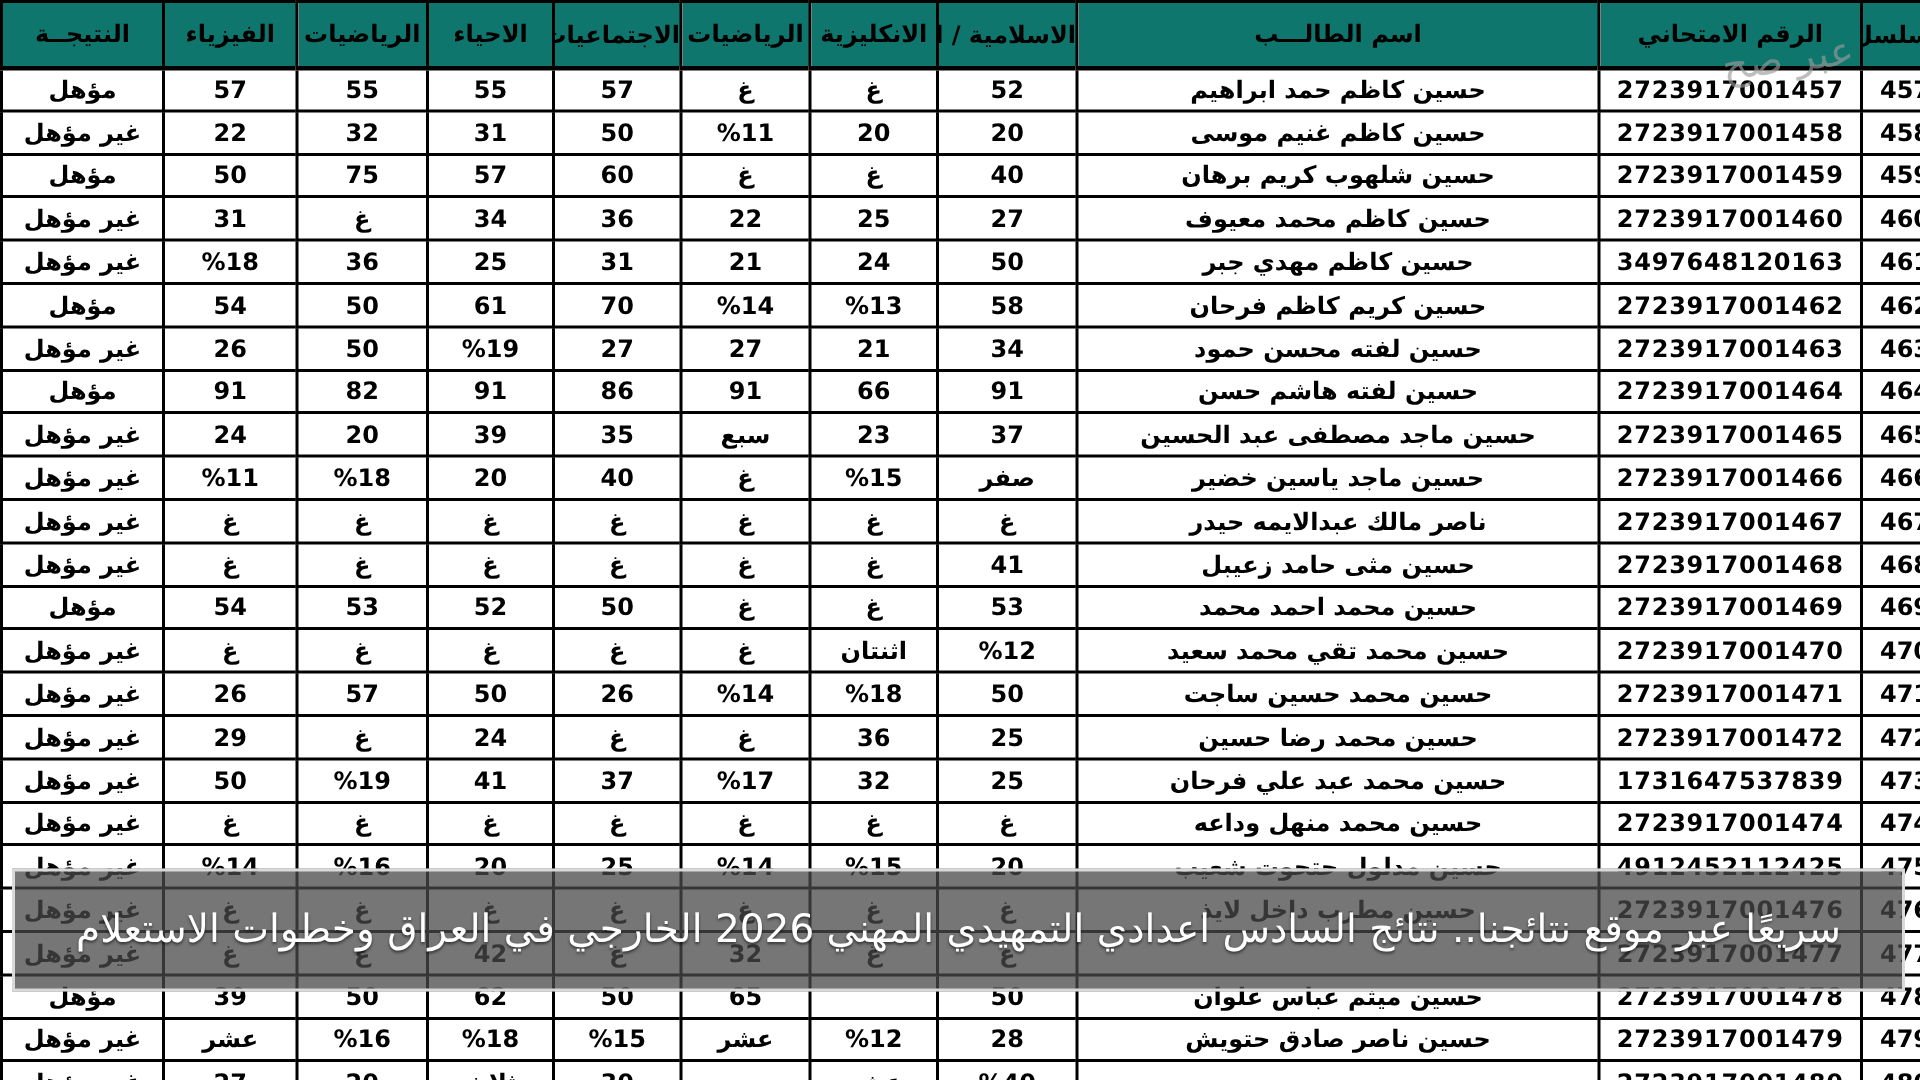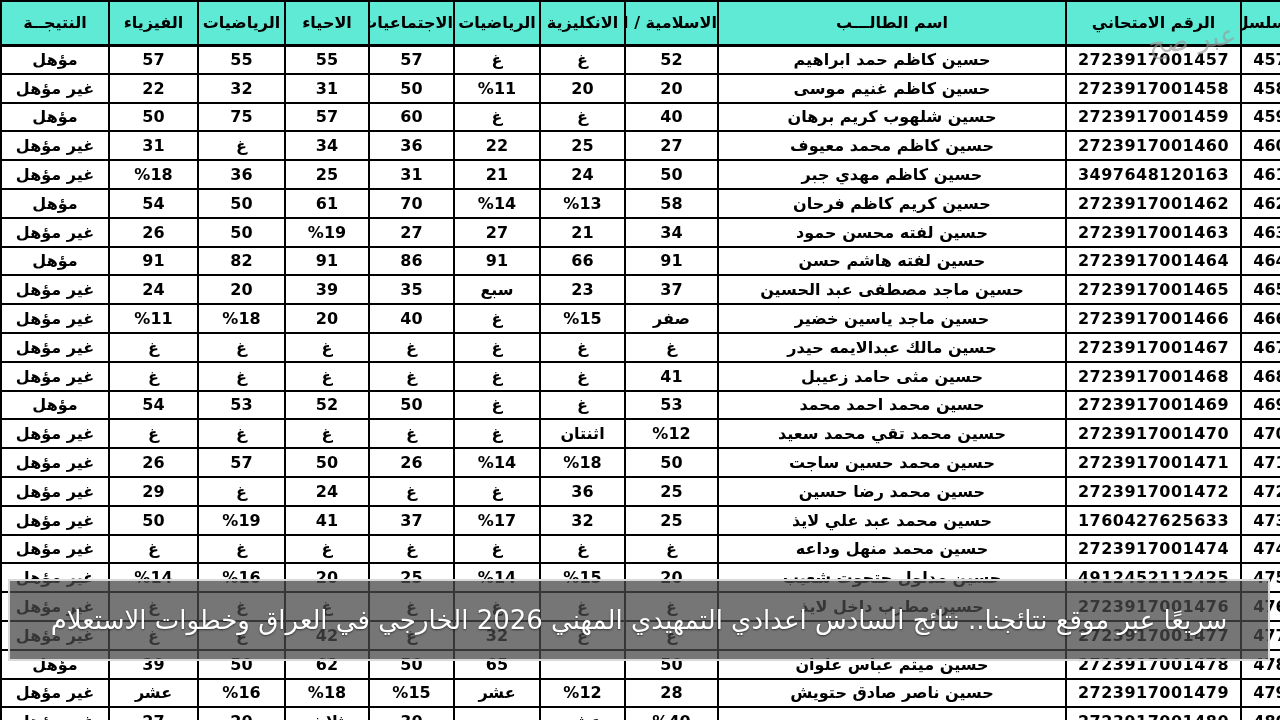--- a/index.html
+++ b/index.html
@@ -13,21 +13,21 @@
     position:absolute; top:0; left:0; width:1298px;
     direction:rtl; border-collapse:collapse; table-layout:fixed;
     background:#fff;
   }
   table.results th, table.results td {
     border:2px solid #000;
     text-align:center; vertical-align:middle;
     font-weight:700; color:#000; overflow:hidden; white-space:nowrap;
   }
   table.results thead th {
-    height:44px; background:#5eead4; font-size:16px; border-bottom:3px solid #000;
+    height:44px; background:#0f766e; font-size:16px; border-bottom:3px solid #000;
   }
   table.results tbody tr { height:28.8px; }
   table.results tbody td { font-size:16px; background:#fff; }
   td.y { background:#fbfb6e; color:#8b3103; }
   td.name-cell { font-size:15px;margin-top:12px; }
   td.exam-cell { font-size:16px; letter-spacing:0.5px; }
   
   col.c-serial{width:58px} col.c-exam{width:175px} col.c-name{width:348px}
   col.c-arabic{width:93px} col.c-english{width:85px} col.c-math{width:86px}
   col.c-social{width:85px} col.c-biology{width:84px} col.c-chemistry{width:87px}
@@ -211,21 +211,21 @@
           <td class="score-cell y">غ</td>
           <td class="score-cell y">40</td>
           <td class="score-cell y">20</td>
           <td class="score-cell y">%18</td>
           <td class="score-cell y">%11</td>
           <td class="result-cell y">غير مؤهل</td>
         </tr>
         <tr>
           <td class="serial-cell">467</td>
           <td class="exam-cell">2723917001467</td>
-          <td class="name-cell">حسين مالك عبدالايمه حيدر</td>
+          <td class="name-cell">ناصر مالك عبدالايمه حيدر</td>
           <td class="score-cell y">غ</td>
           <td class="score-cell y">غ</td>
           <td class="score-cell y">غ</td>
           <td class="score-cell y">غ</td>
           <td class="score-cell y">غ</td>
           <td class="score-cell y">غ</td>
           <td class="score-cell y">غ</td>
           <td class="result-cell y">غير مؤهل</td>
         </tr>
         <tr>
@@ -288,22 +288,22 @@
           <td class="score-cell y">36</td>
           <td class="score-cell y">غ</td>
           <td class="score-cell y">غ</td>
           <td class="score-cell y">24</td>
           <td class="score-cell y">غ</td>
           <td class="score-cell y">29</td>
           <td class="result-cell y">غير مؤهل</td>
         </tr>
         <tr>
           <td class="serial-cell">473</td>
-          <td class="exam-cell">1760427625633</td>
-          <td class="name-cell">حسين محمد عبد علي لايذ</td>
+          <td class="exam-cell">1731647537839</td>
+          <td class="name-cell">حسين محمد عبد علي فرحان</td>
           <td class="score-cell y">25</td>
           <td class="score-cell y">32</td>
           <td class="score-cell y">%17</td>
           <td class="score-cell y">37</td>
           <td class="score-cell y">41</td>
           <td class="score-cell y">%19</td>
           <td class="score-cell">50</td>
           <td class="result-cell y">غير مؤهل</td>
         </tr>
         <tr>

